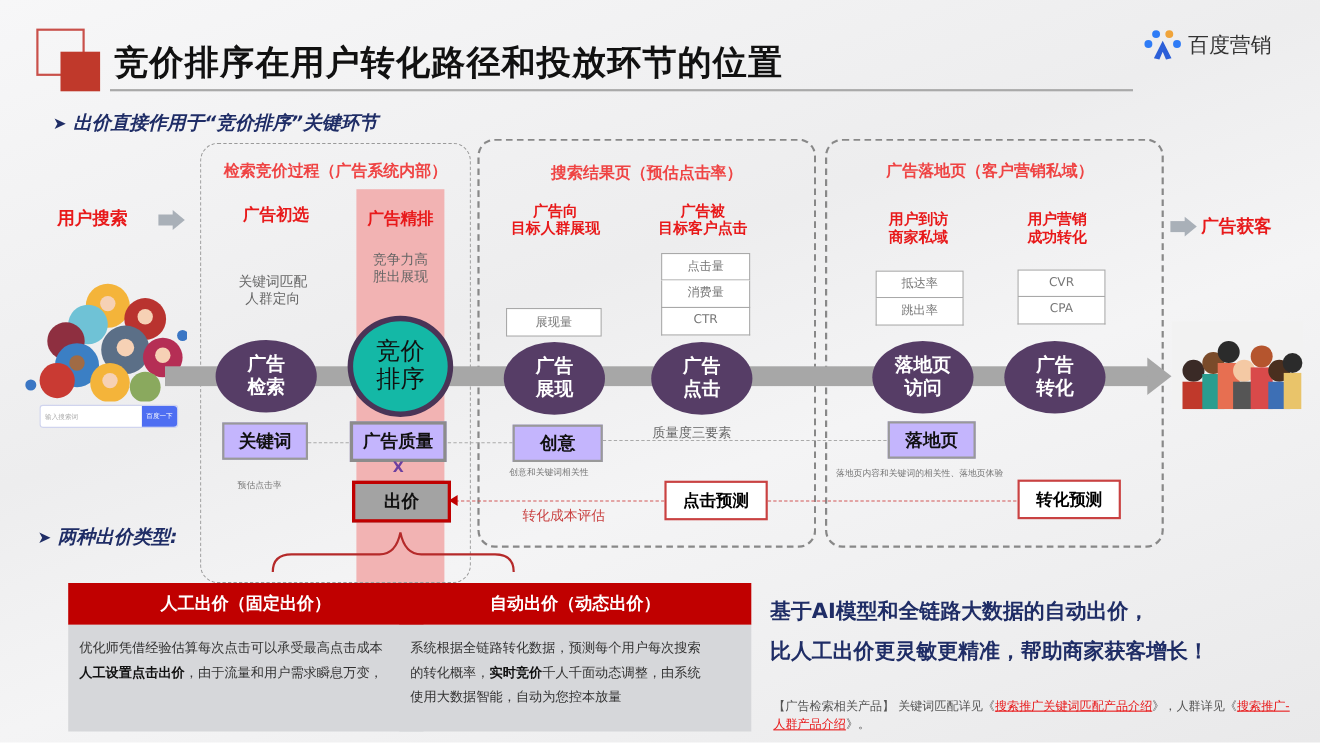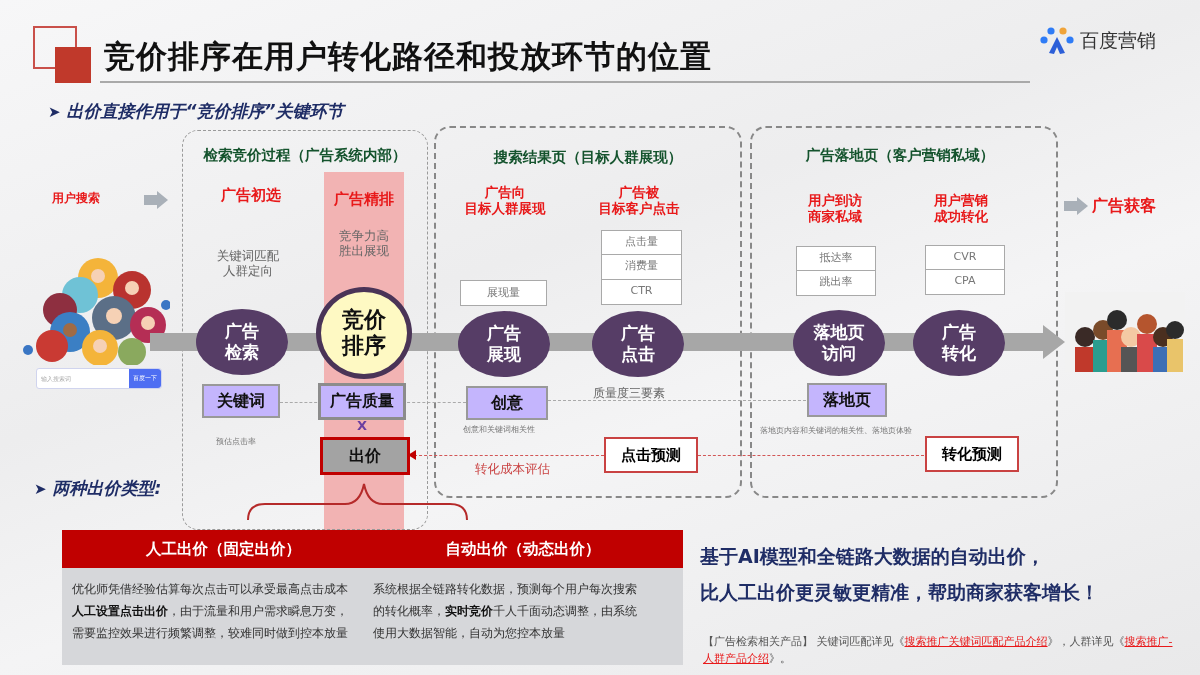--- a/index.html
+++ b/index.html
@@ -16,31 +16,31 @@
   .page-title { left: 104px; top: 36px; font-size: 31px; font-weight: bold; color: #111; letter-spacing: 1px; }
   .title-rule { left: 100px; top: 81px; width: 930px; height: 2px; background: #a9a9a9; }
   .brand { left: 1040px; top: 26px; display: flex; align-items: center; gap: 6px; }
   .brand-name { font-size: 19px; font-weight: normal; color: #333; }
   .sub-heading { font-size: 17px; font-weight: bold; font-style: italic; color: #1f2d66; display: flex; align-items: center; gap: 6px; }
   .sub-heading .arrow { color: #1f2d66; font-size: 15px; font-style: normal; }
 
   
   .region { border: 2px dashed #888; border-radius: 16px; }
   .region-thin { border: 1.5px dashed #9a9a9a; border-radius: 16px; }
-  .region-title { font-size: 14.5px; font-weight: bold; color: #14532d; text-align: center; }
+  .region-title { font-size: 14.5px; font-weight: bold; color: #ef4444; text-align: center; }
   .red-label { color: #e8191a; font-weight: bold; font-size: 15px; text-align: center; line-height: 17px; }
   .grey-label { color: #666; font-size: 12.5px; text-align: center; line-height: 15px; }
 
   .pink-col { left: 324px; top: 172px; width: 80px; height: 358px; background: #f2b3b3; }
 
   .flow-bar { left: 150px; top: 333px; width: 895px; height: 18px; background: #a7a7a7; }
   .flow-arrow-head { left: 1043px; top: 325px; width: 0; height: 0; border-top: 17px solid transparent; border-bottom: 17px solid transparent; border-left: 22px solid #a7a7a7; }
 
   .node { width: 92px; height: 66px; border-radius: 50%; background: #563d66; color: #fff; font-weight: bold; font-size: 17px; line-height: 21px; display: flex; align-items: center; justify-content: center; text-align: center; }
-  .node-main { width: 96px; height: 92px; border-radius: 50%; background: #fef9c3; border: 5px solid #4a3457; color: #111; font-weight: bold; font-size: 22px; line-height: 26px; display: flex; align-items: center; justify-content: center; text-align: center; }
+  .node-main { width: 96px; height: 92px; border-radius: 50%; background: #14b8a6; border: 5px solid #4a3457; color: #111; font-weight: normal; font-size: 22px; line-height: 26px; display: flex; align-items: center; justify-content: center; text-align: center; }
 
   .metric-box { background: #fff; border: 1.5px solid #a9a9a9; color: #777; font-size: 11px; text-align: center; }
   .stack { display: flex; flex-direction: column; }
   .stack .metric-box { height: 25px; line-height: 22px; }
   .stack .metric-box + .metric-box { border-top: none; }
 
   .factor-box { background: #c4b5fd; border: 2px solid #999; font-weight: bold; font-size: 16px; color: #111; display: flex; align-items: center; justify-content: center; height: 34px; }
   .factor-box.thick { border: 3px solid #8c8c8c; }
   .pred-box { background: #fff; border: 2px solid #c94242; font-weight: bold; font-size: 15px; color: #000000; display: flex; align-items: center; justify-content: center; height: 36px; }
   .bid-box { background: #a3a3a3; border: 3px solid #c00000; font-weight: bold; font-size: 16px; color: #111; display: flex; align-items: center; justify-content: center; height: 38px; }
@@ -89,24 +89,24 @@
   <span>出价直接作用于“竞价排序”关键环节</span>
 </div>
 
 <div class="abs pink-col"></div>
 
 <div class="abs region-thin" style="left:182px; top:130px; width:246px; height:400px;"></div>
 <div class="abs region" style="left:434px; top:126px; width:308px; height:372px;"></div>
 <div class="abs region" style="left:750px; top:126px; width:308px; height:372px;"></div>
 
 <div class="abs region-title" style="left:182px; top:146px; width:246px;">检索竞价过程（广告系统内部）</div>
-<div class="abs region-title" style="left:434px; top:148px; width:308px;">搜索结果页（目标人群展现）</div>
+<div class="abs region-title" style="left:434px; top:148px; width:308px;">搜索结果页（预估点击率）</div>
 <div class="abs region-title" style="left:750px; top:146px; width:300px;">广告落地页（客户营销私域）</div>
 
-<div class="abs red-label" style="left:52px; top:190px; font-size:12px;text-align:right;">用户搜索</div>
+<div class="abs red-label" style="left:52px; top:190px; font-size:16px;text-align:right;">用户搜索</div>
 <div class="gray-arrow" style="left:144px; top:191px;"></div>
 <div class="gray-arrow" style="left:1064px; top:197px;"></div>
 <div class="abs red-label" style="left:1092px; top:197px; font-size:16px;">广告获客</div>
 
 <div class="abs red-label" style="left:206px; top:187px; width:90px;">广告初选</div>
 <div class="abs red-label" style="left:322px; top:191px; width:84px;">广告精排</div>
 <div class="abs grey-label" style="left:200px; top:248px; width:96px;">
   <div>关键词匹配</div>
     <div>人群定向</div>
 </div>
@@ -258,21 +258,20 @@
 <div class="abs sub-heading" style="left:34px; top:477px;">
   <span class="arrow">➤</span>
   <span>两种出价类型:</span>
 </div>
 
 <div class="abs" style="left:28px; top:530px; width:323px;margin-left:34px;">
   <div class="card-header">人工出价（固定出价）</div>
   <div class="card-body" style="height:97px;">
     <div>优化师凭借经验估算每次点击可以承受最高点击成本</div>
     <div><b>人工设置点击出价</b><span>，由于流量和用户需求瞬息万变，</span></div>
-    <div>需要监控效果进行频繁调整，较难同时做到控本放量</div>
   </div>
 </div>
 <div class="abs" style="left:363px; top:530px; width:320px;">
   <div class="card-header">自动出价（动态出价）</div>
   <div class="card-body" style="height:97px;">
     <div>系统根据全链路转化数据，预测每个用户每次搜索</div>
     <div><span>的转化概率，</span><b>实时竞价</b><span>千人千面动态调整，由系统</span></div>
     <div>使用大数据智能，自动为您控本放量</div>
   </div>
 </div>

